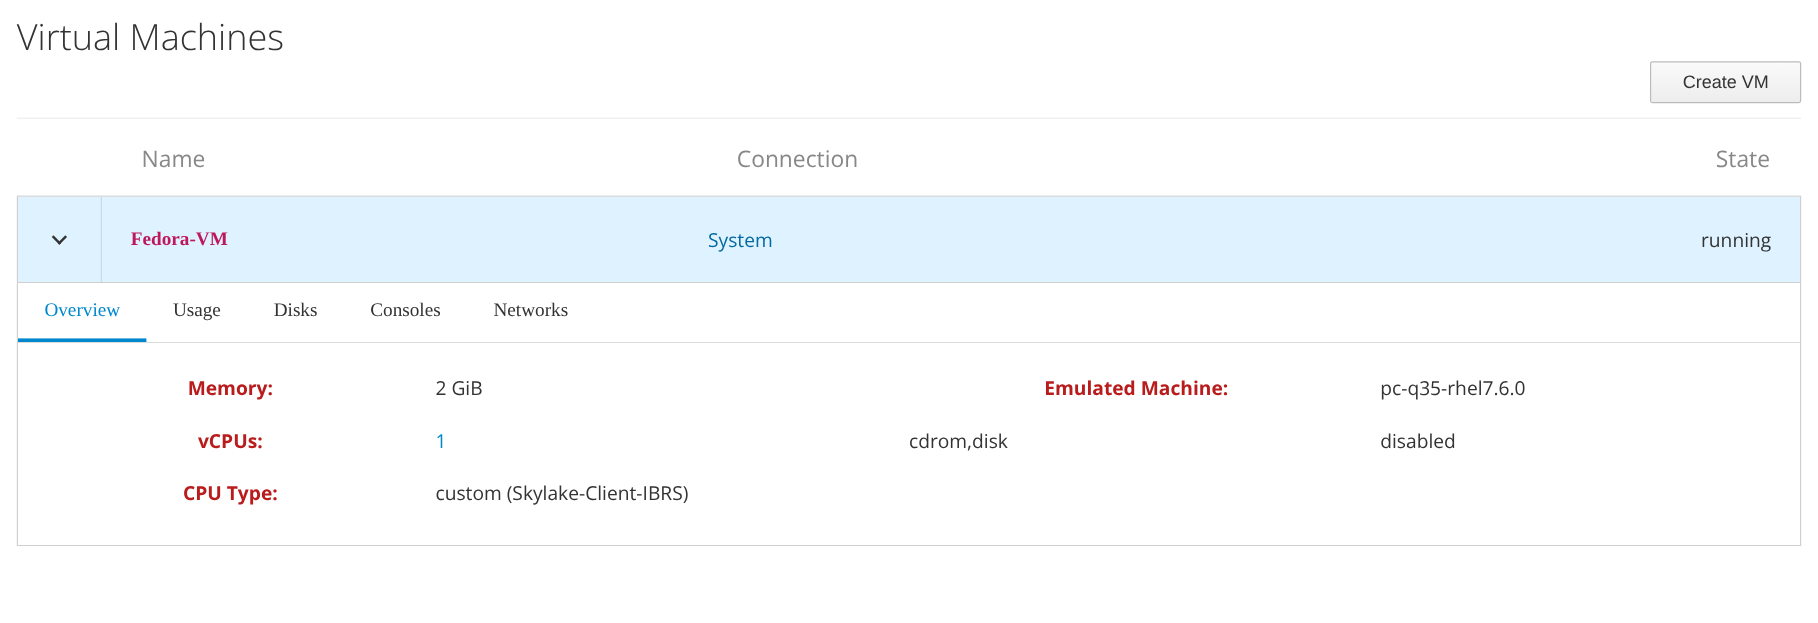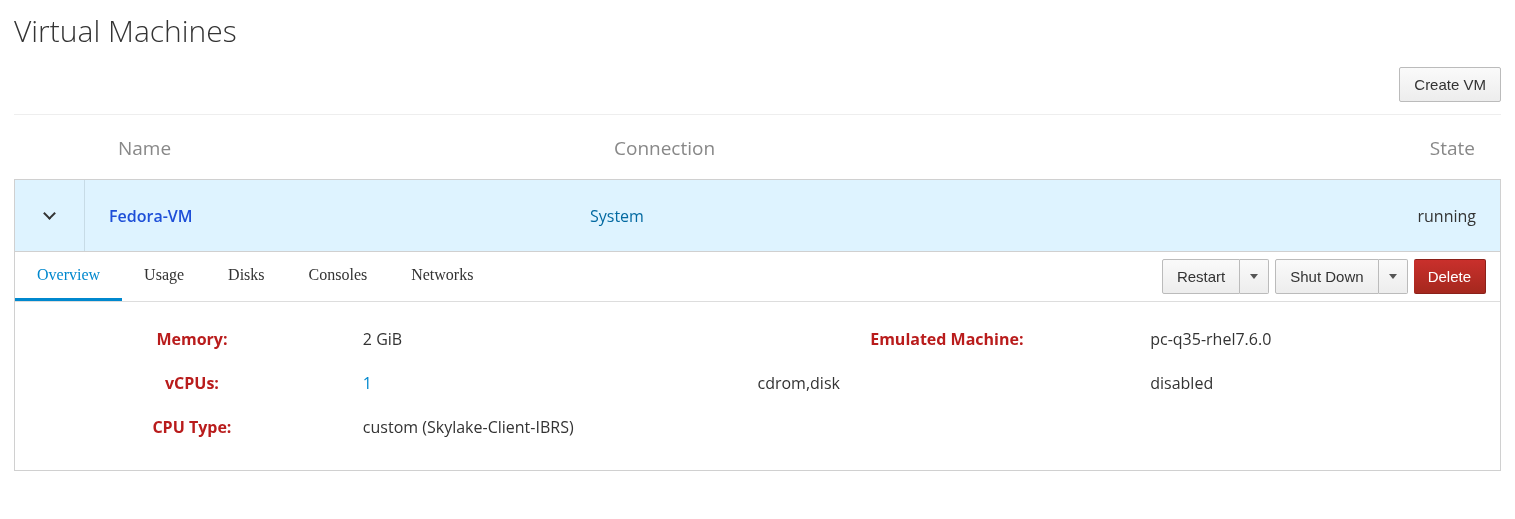--- a/index.html
+++ b/index.html
@@ -11,38 +11,38 @@
       font-family: -apple-system, BlinkMacSystemFont, "Segoe UI", "Open Sans", Helvetica, Arial, sans-serif;
       font-size: 16px;
       color: #333;
       background: #fff;
       padding: 10px 14px;
     }
     .page-title {
       font-size: 30px;
       font-weight: 300;
       color: #333;
-      margin-bottom: 16px;
+      margin-bottom: 0;
     }
     .header-row {
       display: flex;
       justify-content: flex-end;
       padding-bottom: 12px;
       border-bottom: 1px solid #eee;
       margin-bottom: 0;
     }
     .btn {
       display: inline-flex;
       align-items: center;
       justify-content: center;
       background: linear-gradient(to bottom, #fafafa, #ededed);
       border: 1px solid #bbb;
       border-radius: 2px;
       color: #333;
-      padding: 6px 14px;
+      padding: 6px 26px;
       font-size: 15px;
       cursor: pointer;
       line-height: 1.4;
       white-space: nowrap;
     }
     .btn-danger {
       background: linear-gradient(to bottom, #c9302c, #a5281e);
       border-color: #8b211a;
       color: #fff;
     }
@@ -125,21 +125,22 @@
       height: 9px;
       border-right: 2px solid #333;
       border-bottom: 2px solid #333;
       transform: rotate(45deg);
       margin-top: -4px;
     }
     .vm-row .name-cell {
       flex: 0 0 505px;
       padding-left: 24px;
       font-weight: 600;
-      color: #1d4ed8;
+      color: #be185d;
+      font-family: Liberation Serif, serif;
     }
     .vm-row .conn-cell {
       flex: 1;
       color: #0369a1;
     }
     .vm-row .state-cell {
       flex: 0 0 120px;
       text-align: right;
       color: #333;
     }
@@ -232,37 +233,20 @@
   </div>
 
   <div class="tabs-row">
     <div class="tabs">
       <div class="tab active">Overview</div>
       <div class="tab">Usage</div>
       <div class="tab">Disks</div>
       <div class="tab">Consoles</div>
       <div class="tab">Networks</div>
     </div>
-    <div class="actions-row">
-      <div class="btn-group">
-        <button class="btn">Restart</button>
-        <button class="btn btn-caret">
-          <span class="caret-down"></span>
-        </button>
-      </div>
-      <div class="btn-group">
-        <button class="btn">Shut Down</button>
-        <button class="btn btn-caret">
-          <span class="caret-down"></span>
-        </button>
-      </div>
-      <div class="btn-group">
-        <button class="btn btn-danger">Delete</button>
-      </div>
-    </div>
   </div>
 
   <div class="details">
     <div class="details-col left">
       <div class="dl-label">Memory:</div>
       <div class="dl-value">2 GiB</div>
 
       <div class="dl-label">vCPUs:</div>
       <div class="dl-value link">1</div>
 

